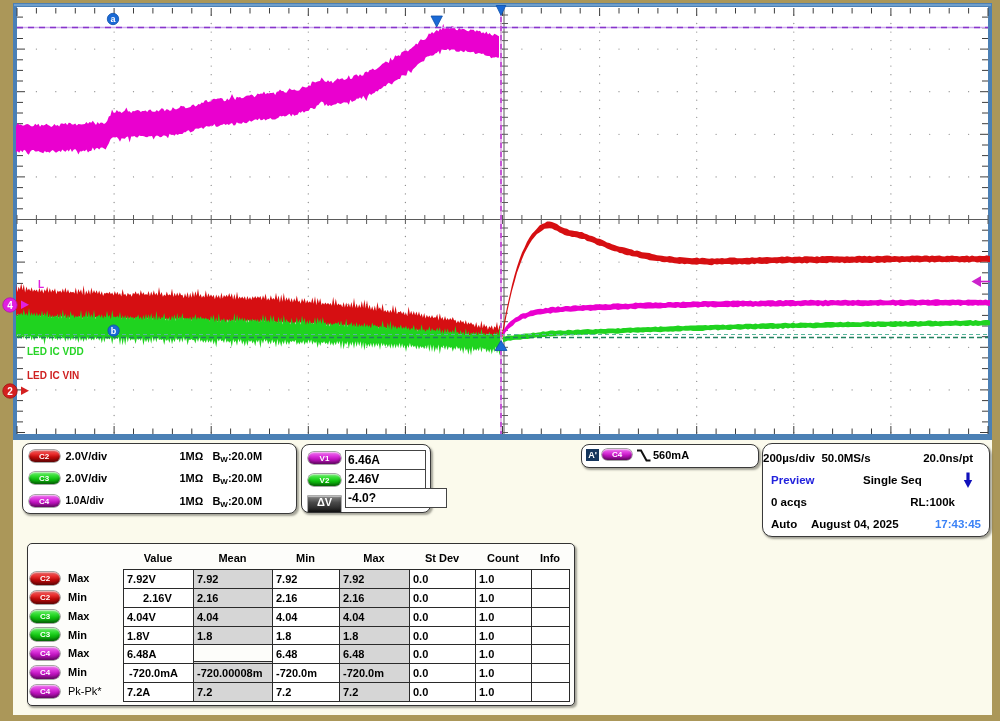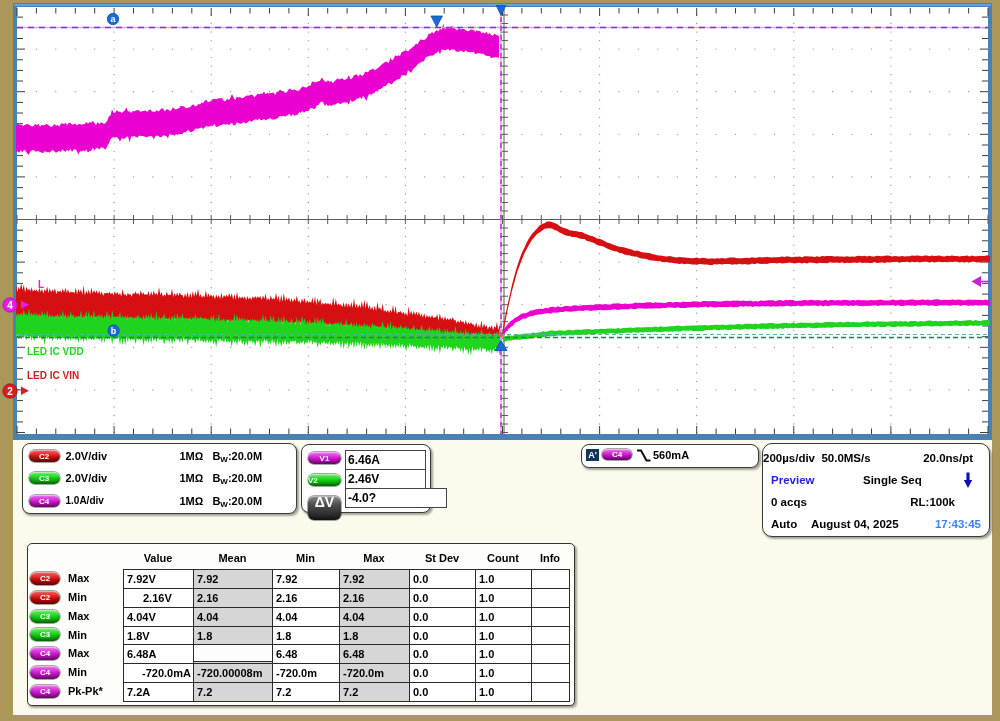--- a/index.html
+++ b/index.html
@@ -56,23 +56,23 @@
       <div style="position:absolute;left:6px;top:28.4px;width:31px;height:12px;border-radius:6.0px;background:linear-gradient(180deg,#7fe87f 0%,#35e035 30%,#0fc00f 60%,#089008 100%);box-shadow:inset 0 1px 1px rgba(255,255,255,.5), inset 0 -2px 3px rgba(0,0,0,.35), 0 0 0 0.7px rgba(40,40,40,.55);color:#fff;font-size:8px;font-weight:bold;text-align:center;line-height:13px">C3</div>
       <div style="position:absolute;left:43px;top:28.4px;font-size:11px;font-weight:bold;line-height:12px">2.0V/div</div>
       <div style="position:absolute;left:157px;top:28.4px;font-size:11px;font-weight:bold;line-height:12px">1MΩ&nbsp;&nbsp;&nbsp;B<span style="font-size:8px;vertical-align:-2px">W</span>:20.0M</div>
       <div style="position:absolute;left:6px;top:50.8px;width:31px;height:12px;border-radius:6.0px;background:linear-gradient(180deg,#ea7bea 0%,#e03ce0 30%,#c013c0 60%,#910c91 100%);box-shadow:inset 0 1px 1px rgba(255,255,255,.5), inset 0 -2px 3px rgba(0,0,0,.35), 0 0 0 0.7px rgba(40,40,40,.55);color:#fff;font-size:8px;font-weight:bold;text-align:center;line-height:13px">C4</div>
       <div style="position:absolute;left:43px;top:50.8px;font-size:10px;font-weight:bold;line-height:12px">1.0A/div</div>
       <div style="position:absolute;left:157px;top:50.8px;font-size:11px;font-weight:bold;line-height:12px">1MΩ&nbsp;&nbsp;&nbsp;B<span style="font-size:8px;vertical-align:-2px">W</span>:20.0M</div>
     </div>
     <div style="position:absolute;background:#fff;border:1.6px solid #3a3a3a;border-radius:8px;box-shadow:1.5px 2px 2px rgba(80,80,70,.5);left:301px;top:444px;width:128px;height:66.5px;border-width:1.2px">
       <div style="position:absolute;left:6px;top:7.0px;width:33px;height:12px;border-radius:6.0px;background:linear-gradient(180deg,#ea7bea 0%,#e03ce0 30%,#c013c0 60%,#910c91 100%);box-shadow:inset 0 1px 1px rgba(255,255,255,.5), inset 0 -2px 3px rgba(0,0,0,.35), 0 0 0 0.7px rgba(40,40,40,.55);color:#fff;font-size:8px;font-weight:bold;text-align:center;line-height:13px">V1</div>
       <div style="position:absolute;left:43px;top:4.5px;width:81px;height:20px;border:1px solid #444;background:#fff;font-size:12px;font-weight:bold;line-height:19px;padding-left:2px;box-sizing:border-box">6.46A</div>
-      <div style="position:absolute;left:6px;top:28.8px;width:33px;height:12px;border-radius:6.0px;background:linear-gradient(180deg,#7fe87f 0%,#35e035 30%,#0fc00f 60%,#089008 100%);box-shadow:inset 0 1px 1px rgba(255,255,255,.5), inset 0 -2px 3px rgba(0,0,0,.35), 0 0 0 0.7px rgba(40,40,40,.55);color:#fff;font-size:8px;font-weight:bold;text-align:left;line-height:13px">V2</div>
+      <div style="position:absolute;left:6px;top:28.8px;width:33px;height:12px;border-radius:6.0px;background:linear-gradient(180deg,#7fe87f 0%,#35e035 30%,#0fc00f 60%,#089008 100%);box-shadow:inset 0 1px 1px rgba(255,255,255,.5), inset 0 -2px 3px rgba(0,0,0,.35), 0 0 0 0.7px rgba(40,40,40,.55);color:#fff;font-size:8px;font-weight:bold;text-align:center;line-height:13px">V2</div>
       <div style="position:absolute;left:43px;top:23.5px;width:81px;height:20px;border:1px solid #444;background:#fff;font-size:12px;font-weight:bold;line-height:19px;padding-left:2px;box-sizing:border-box">2.46V</div>
-      <div style="position:absolute;left:6px;top:50.6px;width:33px;height:24px;border-radius:6.0px;background:linear-gradient(180deg,#8a8a8a 0%,#4a4a4a 40%,#1a1a1a 100%);box-shadow:inset 0 1px 1px rgba(255,255,255,.5), inset 0 -2px 3px rgba(0,0,0,.35), 0 0 0 0.7px rgba(40,40,40,.55);color:#fff;font-size:14px;font-weight:bold;text-align:center;line-height:13px">ΔV</div>
+      <div style="position:absolute;left:6px;top:50.6px;width:33px;height:16px;border-radius:0;background:linear-gradient(180deg,#8a8a8a 0%,#4a4a4a 40%,#1a1a1a 100%);box-shadow:inset 0 1px 1px rgba(255,255,255,.5), inset 0 -2px 3px rgba(0,0,0,.35), 0 0 0 0.7px rgba(40,40,40,.55);color:#fff;font-size:11px;font-weight:bold;text-align:center;line-height:13px">ΔV</div>
       <div style="position:absolute;left:43px;top:42.5px;width:102px;height:20px;border:1px solid #444;background:#fff;font-size:12px;font-weight:bold;line-height:19px;padding-left:2px;box-sizing:border-box">-4.0?</div>
     </div>
     <div style="position:absolute;background:#fff;border:1.6px solid #3a3a3a;border-radius:8px;box-shadow:1.5px 2px 2px rgba(80,80,70,.5);left:581px;top:443.5px;width:176px;height:22px;border-width:1.4px">
       <div style="position:absolute;left:4px;top:4px;width:13px;height:12px;background:#14355c;color:#fff;font-size:9px;font-weight:bold;text-align:center;line-height:12px">A'</div>
       <div style="position:absolute;left:20px;top:4.5px;width:30px;height:11px;border-radius:5.5px;background:linear-gradient(180deg,#ea7bea 0%,#e03ce0 30%,#c013c0 60%,#910c91 100%);box-shadow:inset 0 1px 1px rgba(255,255,255,.5), inset 0 -2px 3px rgba(0,0,0,.35), 0 0 0 0.7px rgba(40,40,40,.55);color:#fff;font-size:8px;font-weight:bold;text-align:center;line-height:12px">C4</div>
       <svg width="16" height="15" style="position:absolute;left:54px;top:3px" viewBox="0 0 16 15">
         <path d="M1 2.5 H5 L10.5 12.5 H14.5" stroke="#111" stroke-width="2" fill="none"></path>
       </svg>
       <div style="position:absolute;left:71px;top:4.5px;font-size:11px;font-weight:bold;line-height:13px">560mA</div>
     </div>
@@ -134,29 +134,29 @@
       <div style="position:absolute;left:40px;top:103.4px;font-size:11px;font-weight:bold">Max</div>
       <div style="position:absolute;left:95px;top:100.4px;width:71px;height:19.85px;border:1px solid #2a2a2a;background:#ffffff;font-size:11px;font-weight:bold;line-height:18.85px;padding-left:3px;box-sizing:border-box">6.48A</div>
       <div style="position:absolute;left:165px;top:117px;width:80px;height:19.85px;border:1px solid #2a2a2a;background:#d6d6d6;font-size:11px;font-weight:bold;line-height:18.85px;padding-left:3px;box-sizing:border-box">6.4799999</div>
       <div style="position:absolute;left:244px;top:100.4px;width:68px;height:19.85px;border:1px solid #2a2a2a;background:#ffffff;font-size:11px;font-weight:bold;line-height:18.85px;padding-left:3px;box-sizing:border-box">6.48</div>
       <div style="position:absolute;left:311px;top:100.4px;width:71px;height:19.85px;border:1px solid #2a2a2a;background:#d6d6d6;font-size:11px;font-weight:bold;line-height:18.85px;padding-left:3px;box-sizing:border-box">6.48</div>
       <div style="position:absolute;left:381px;top:100.4px;width:67px;height:19.85px;border:1px solid #2a2a2a;background:#ffffff;font-size:11px;font-weight:bold;line-height:18.85px;padding-left:3px;box-sizing:border-box">0.0</div>
       <div style="position:absolute;left:447px;top:100.4px;width:57px;height:19.85px;border:1px solid #2a2a2a;background:#ffffff;font-size:11px;font-weight:bold;line-height:18.85px;padding-left:3px;box-sizing:border-box">1.0</div>
       <div style="position:absolute;left:503px;top:100.4px;width:39px;height:19.85px;border:1px solid #2a2a2a;background:#ffffff;font-size:11px;font-weight:bold;line-height:18.85px;padding-left:3px;box-sizing:border-box"></div>
       <div style="position:absolute;left:2px;top:122.05px;width:30px;height:13px;border-radius:6.5px;background:linear-gradient(180deg,#ea7bea 0%,#e03ce0 30%,#c013c0 60%,#910c91 100%);box-shadow:inset 0 1px 1px rgba(255,255,255,.5), inset 0 -2px 3px rgba(0,0,0,.35), 0 0 0 0.7px rgba(40,40,40,.55);color:#fff;font-size:8px;font-weight:bold;text-align:center;line-height:14px">C4</div>
       <div style="position:absolute;left:40px;top:122.25px;font-size:11px;font-weight:bold">Min</div>
-      <div style="position:absolute;left:95px;top:119.25px;width:71px;height:19.85px;border:1px solid #2a2a2a;background:#ffffff;font-size:11px;font-weight:bold;line-height:18.85px;padding-left:18px;box-sizing:border-box">-720.0mA</div>
+      <div style="position:absolute;left:95px;top:119.25px;width:71px;height:19.85px;border:1px solid #2a2a2a;background:#ffffff;font-size:11px;font-weight:bold;line-height:18.85px;padding-left:5px;box-sizing:border-box">-720.0mA</div>
       <div style="position:absolute;left:165px;top:119.25px;width:80px;height:19.85px;border:1px solid #2a2a2a;background:#d6d6d6;font-size:11px;font-weight:bold;line-height:18.85px;padding-left:3px;box-sizing:border-box">-720.00008m</div>
       <div style="position:absolute;left:244px;top:119.25px;width:68px;height:19.85px;border:1px solid #2a2a2a;background:#ffffff;font-size:11px;font-weight:bold;line-height:18.85px;padding-left:3px;box-sizing:border-box">-720.0m</div>
       <div style="position:absolute;left:311px;top:119.25px;width:71px;height:19.85px;border:1px solid #2a2a2a;background:#d6d6d6;font-size:11px;font-weight:bold;line-height:18.85px;padding-left:3px;box-sizing:border-box">-720.0m</div>
       <div style="position:absolute;left:381px;top:119.25px;width:67px;height:19.85px;border:1px solid #2a2a2a;background:#ffffff;font-size:11px;font-weight:bold;line-height:18.85px;padding-left:3px;box-sizing:border-box">0.0</div>
       <div style="position:absolute;left:447px;top:119.25px;width:57px;height:19.85px;border:1px solid #2a2a2a;background:#ffffff;font-size:11px;font-weight:bold;line-height:18.85px;padding-left:3px;box-sizing:border-box">1.0</div>
       <div style="position:absolute;left:503px;top:119.25px;width:39px;height:19.85px;border:1px solid #2a2a2a;background:#ffffff;font-size:11px;font-weight:bold;line-height:18.85px;padding-left:3px;box-sizing:border-box"></div>
       <div style="position:absolute;left:2px;top:140.90000000000003px;width:30px;height:13px;border-radius:6.5px;background:linear-gradient(180deg,#ea7bea 0%,#e03ce0 30%,#c013c0 60%,#910c91 100%);box-shadow:inset 0 1px 1px rgba(255,255,255,.5), inset 0 -2px 3px rgba(0,0,0,.35), 0 0 0 0.7px rgba(40,40,40,.55);color:#fff;font-size:8px;font-weight:bold;text-align:center;line-height:14px">C4</div>
-      <div style="position:absolute;left:40px;top:141.10000000000002px;font-size:11px;font-weight:bold">Pk-Pk*</div>
+      <div style="position:absolute;left:40px;top:141.10000000000002px;font-size:11px;font-weight:normal">Pk-Pk*</div>
       <div style="position:absolute;left:95px;top:138.10000000000002px;width:71px;height:19.85px;border:1px solid #2a2a2a;background:#ffffff;font-size:11px;font-weight:bold;line-height:18.85px;padding-left:3px;box-sizing:border-box">7.2A</div>
       <div style="position:absolute;left:165px;top:138.10000000000002px;width:80px;height:19.85px;border:1px solid #2a2a2a;background:#d6d6d6;font-size:11px;font-weight:bold;line-height:18.85px;padding-left:3px;box-sizing:border-box">7.2</div>
       <div style="position:absolute;left:244px;top:138.10000000000002px;width:68px;height:19.85px;border:1px solid #2a2a2a;background:#ffffff;font-size:11px;font-weight:bold;line-height:18.85px;padding-left:3px;box-sizing:border-box">7.2</div>
       <div style="position:absolute;left:311px;top:138.10000000000002px;width:71px;height:19.85px;border:1px solid #2a2a2a;background:#d6d6d6;font-size:11px;font-weight:bold;line-height:18.85px;padding-left:3px;box-sizing:border-box">7.2</div>
       <div style="position:absolute;left:381px;top:138.10000000000002px;width:67px;height:19.85px;border:1px solid #2a2a2a;background:#ffffff;font-size:11px;font-weight:bold;line-height:18.85px;padding-left:3px;box-sizing:border-box">0.0</div>
       <div style="position:absolute;left:447px;top:138.10000000000002px;width:57px;height:19.85px;border:1px solid #2a2a2a;background:#ffffff;font-size:11px;font-weight:bold;line-height:18.85px;padding-left:3px;box-sizing:border-box">1.0</div>
       <div style="position:absolute;left:503px;top:138.10000000000002px;width:39px;height:19.85px;border:1px solid #2a2a2a;background:#ffffff;font-size:11px;font-weight:bold;line-height:18.85px;padding-left:3px;box-sizing:border-box"></div>
     </div>
 </div>
 </body></html>

